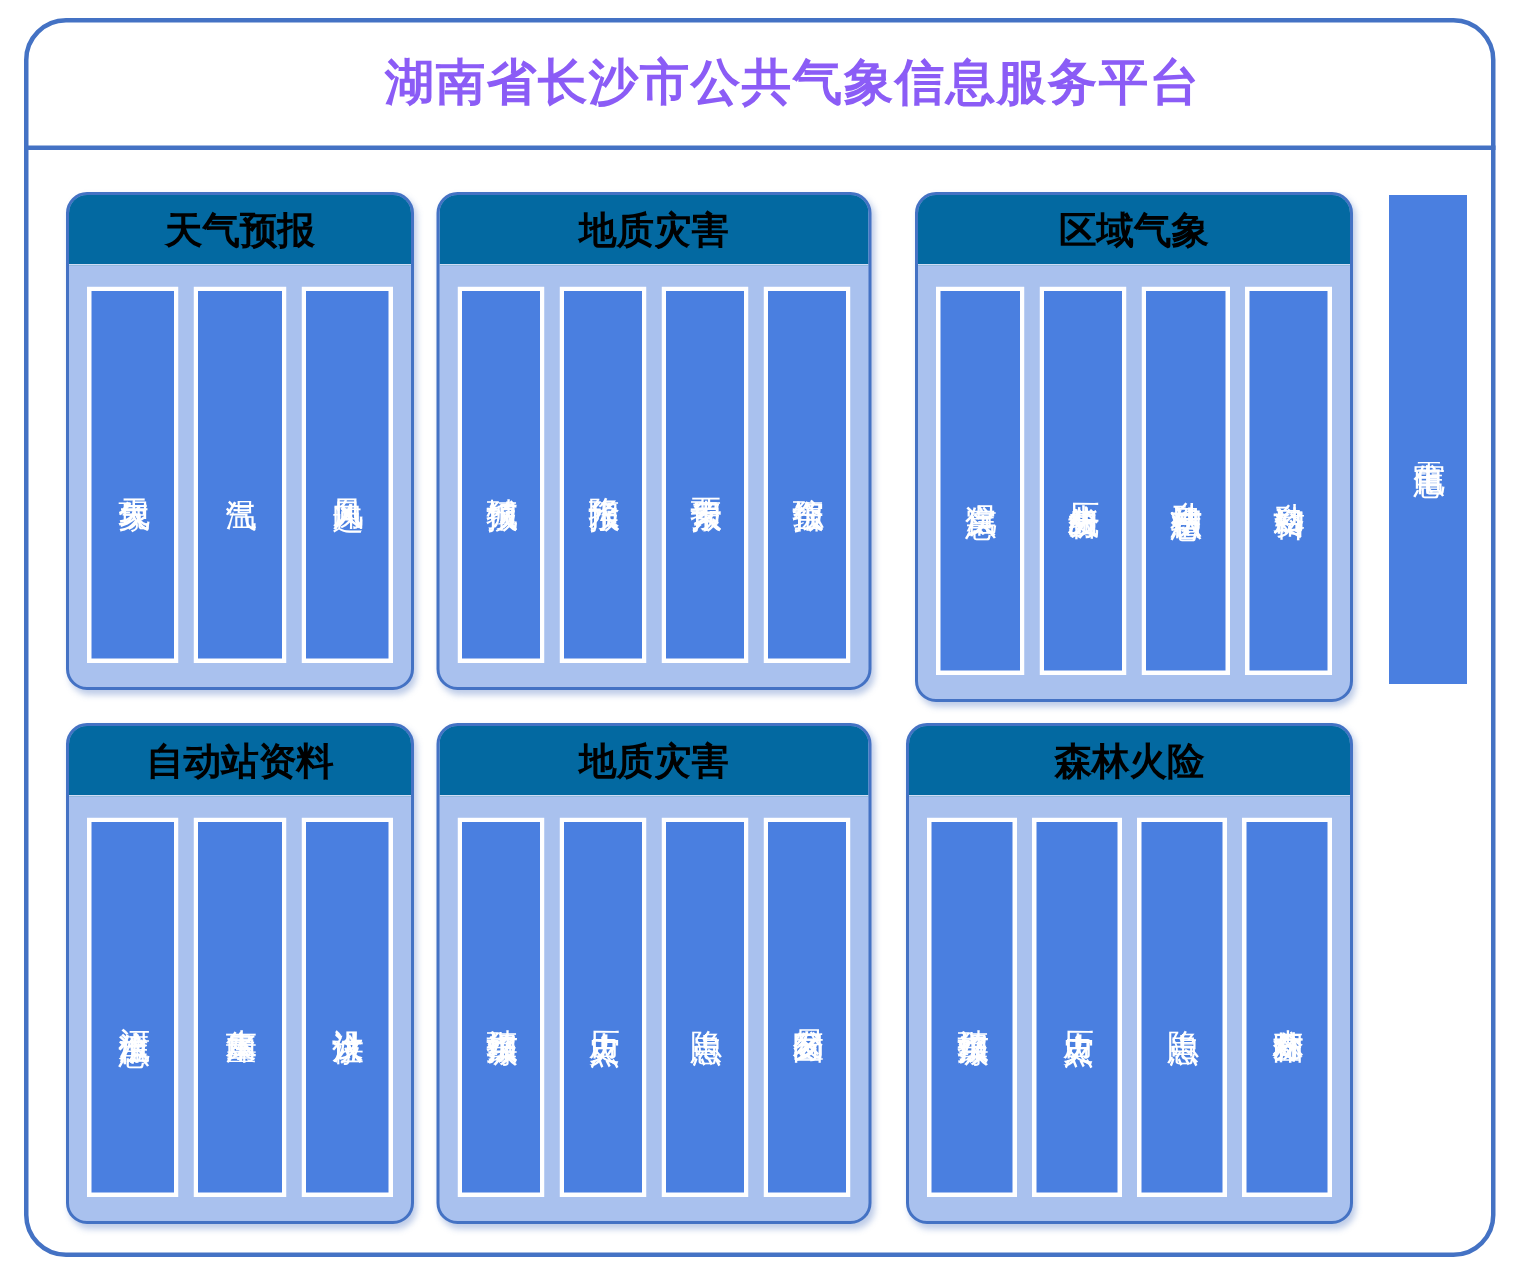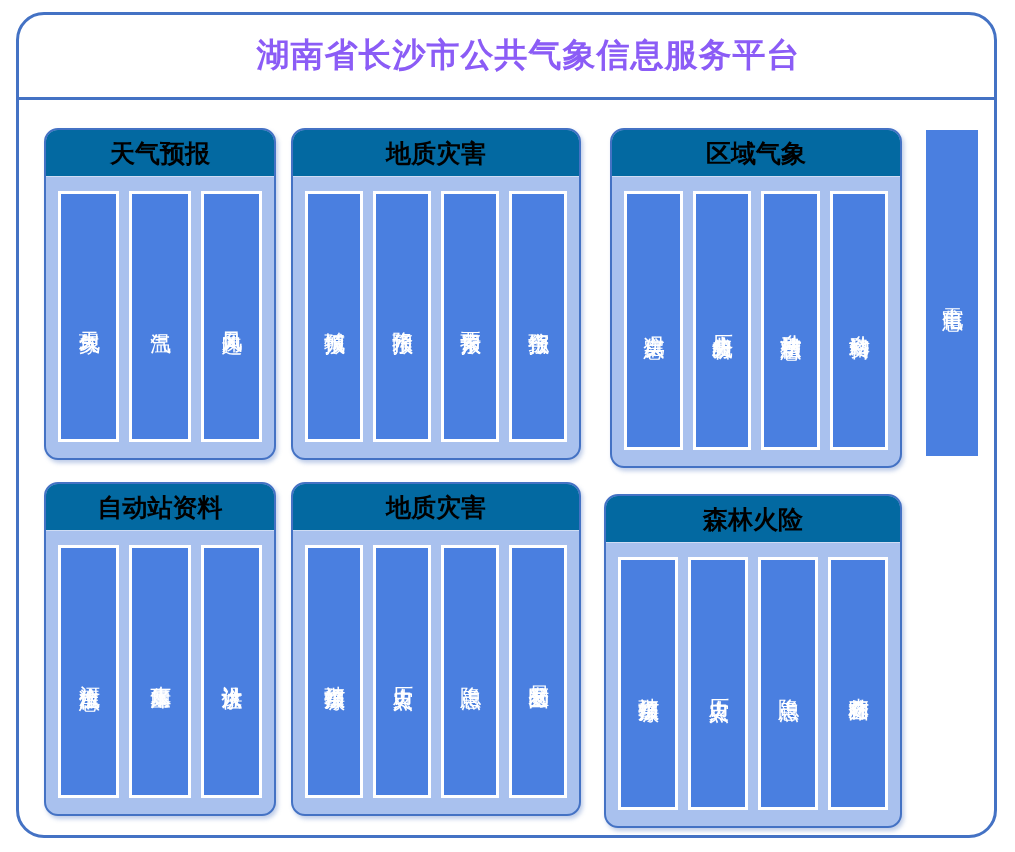--- a/index.html
+++ b/index.html
@@ -122,21 +122,21 @@
   .side-bar .bar-label {
     font-size: 21px;
   }
 
   
   #panel-weather      { left: 44px;  top: 128px; width: 232px; height: 332px; }
   #panel-fine         { left: 291px; top: 128px; width: 290px; height: 332px; }
   #panel-region       { left: 610px; top: 128px; width: 292px; height: 340px; }
   #panel-hydro        { left: 44px;  top: 482px; width: 232px; height: 334px; }
   #panel-geo          { left: 291px; top: 482px; width: 290px; height: 334px; }
-  #panel-forest       { left: 604px; top: 482px; width: 298px; height: 334px; margin-top: 12px; }
+  #panel-forest       { left: 604px; top: 482px; width: 298px; height: 334px; }
   #lightning-bar      { left: 926px; top: 130px; width: 52px;  height: 326px; }
 </style>
 </head>
 <body>
 
 <div class="outer-frame"></div>
 
 <div class="title-bar">
   <span class="title-text">湖南省长沙市公共气象信息服务平台</span>
 </div>

